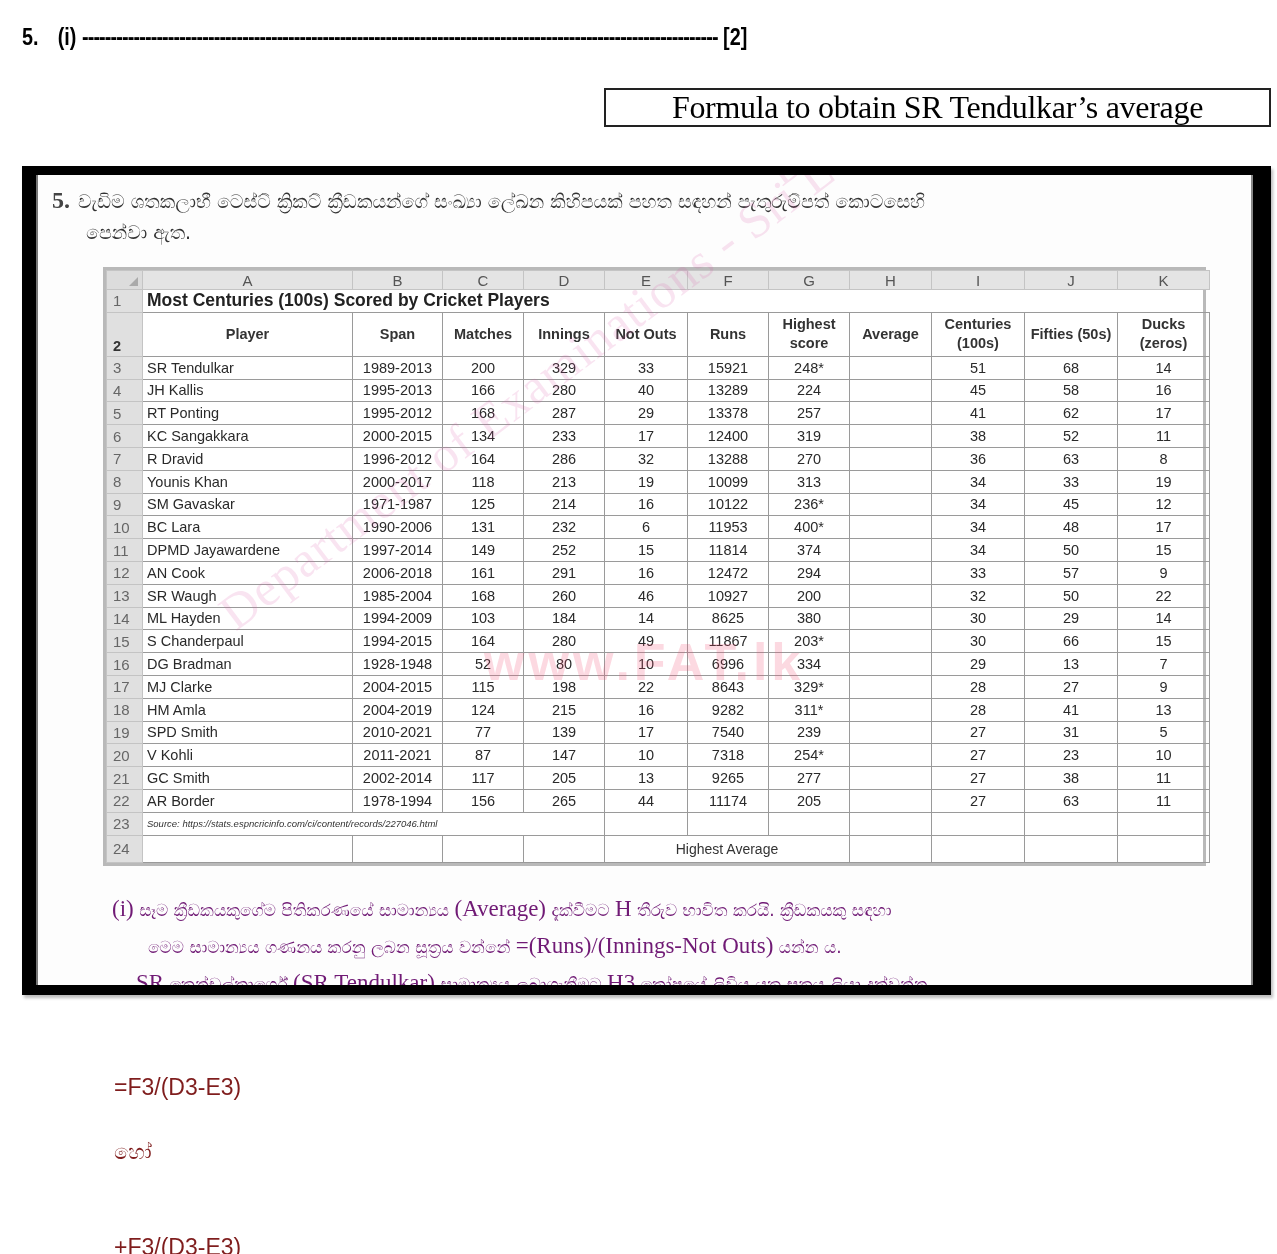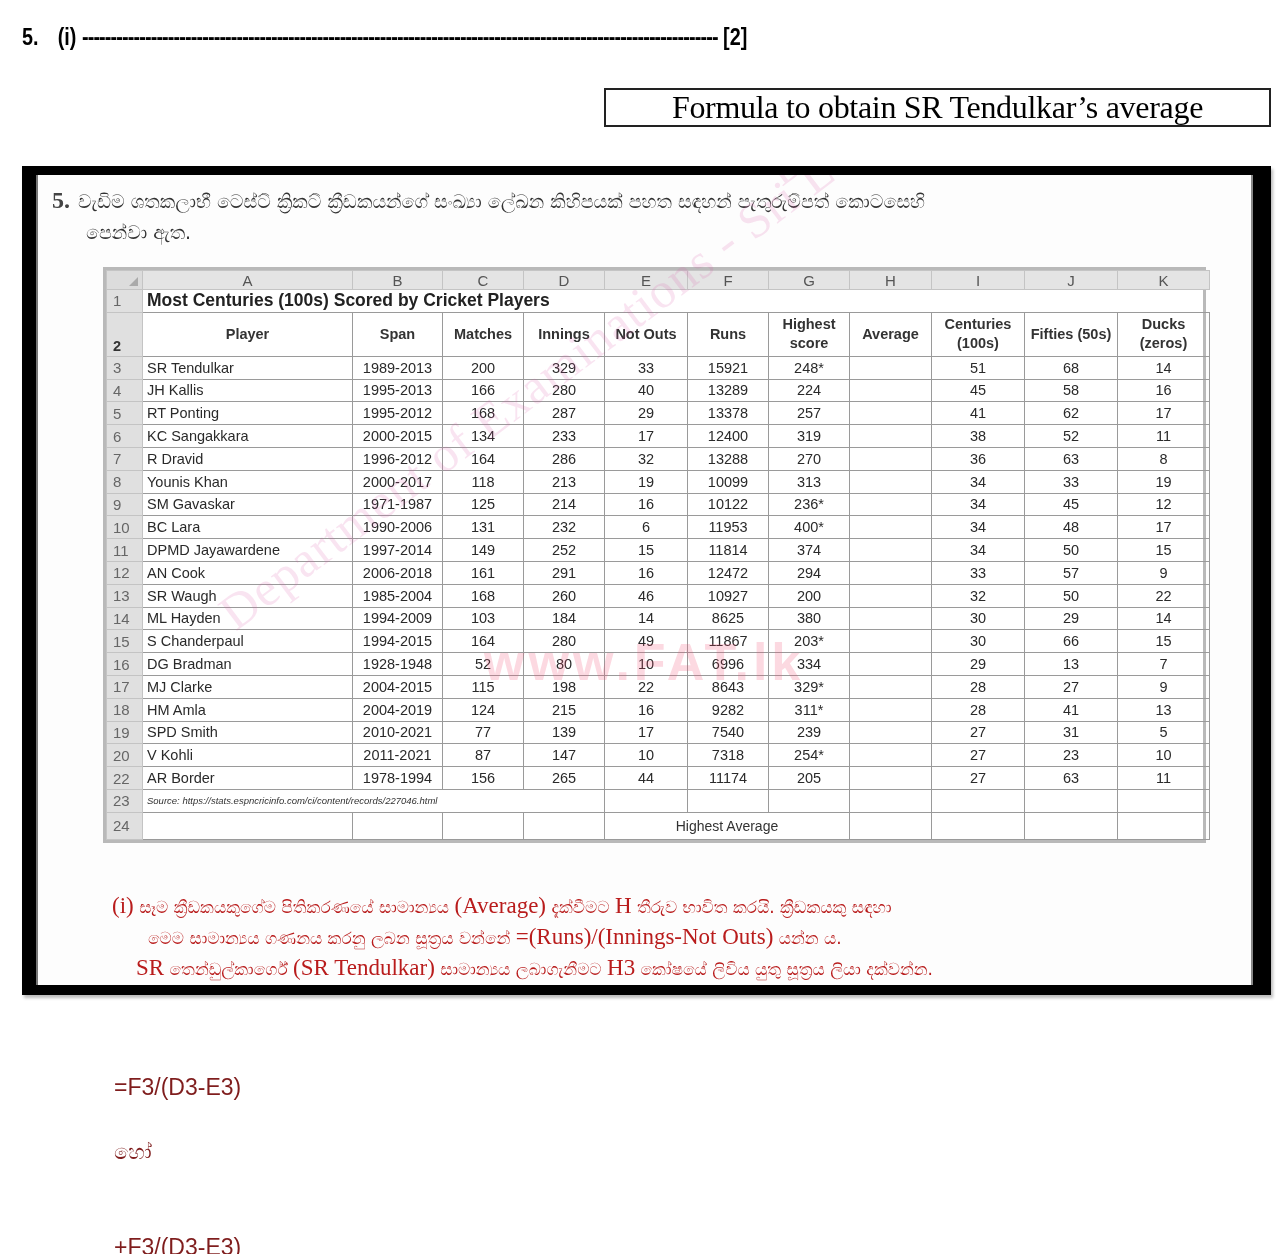--- a/index.html
+++ b/index.html
@@ -98,21 +98,21 @@
       left: 720px; top: -20px; font-size: 44px;
     }
     .watermark-site {
       position: absolute; left: 446px; top: 425px;
       font-family: "Liberation Sans", sans-serif; font-weight: bold; font-size: 52px;
       color: rgba(240, 80, 120, 0.22); letter-spacing: 4px; pointer-events: none; white-space: nowrap; margin-top: 32px;
     }
 
     .q-part {
       position: absolute; left: 74px; top: 716px; right: 50px;
-      font-family: "DejaVu Sans", sans-serif; font-size: 17px; color: #b91c1c; line-height: 30px;
+      font-family: "DejaVu Sans", sans-serif; font-size: 17px; color: #701a75; line-height: 36px;
     }
     .q-part .lat { font-family: "Liberation Serif", serif; font-size: 23px; }
     .q-part .indent { display: block; padding-left: 36px; }
 
     
     .answer {
       position: absolute; left: 114px; font-family: Liberation Sans, sans-serif; font-size: 23px; color: #7f1d1d;
     }
     .ans1 { top: 1074px; }
     .ans-or { top: 1140px; font-size: 21px; }
@@ -438,20 +438,34 @@
                 <td>147</td>
                 <td>10</td>
                 <td>7318</td>
                 <td>254*</td>
                 <td></td>
                 <td>27</td>
                 <td>23</td>
                 <td>10</td>
               </tr>
               <tr>
+                <td class="rh">21</td>
+                <td class="player">GC Smith</td>
+                <td>2002-2014</td>
+                <td>117</td>
+                <td>205</td>
+                <td>13</td>
+                <td>9265</td>
+                <td>277</td>
+                <td></td>
+                <td>27</td>
+                <td>38</td>
+                <td>11</td>
+              </tr>
+              <tr>
                 <td class="rh">22</td>
                 <td class="player">AR Border</td>
                 <td>1978-1994</td>
                 <td>156</td>
                 <td>265</td>
                 <td>44</td>
                 <td>11174</td>
                 <td>205</td>
                 <td></td>
                 <td>27</td>

